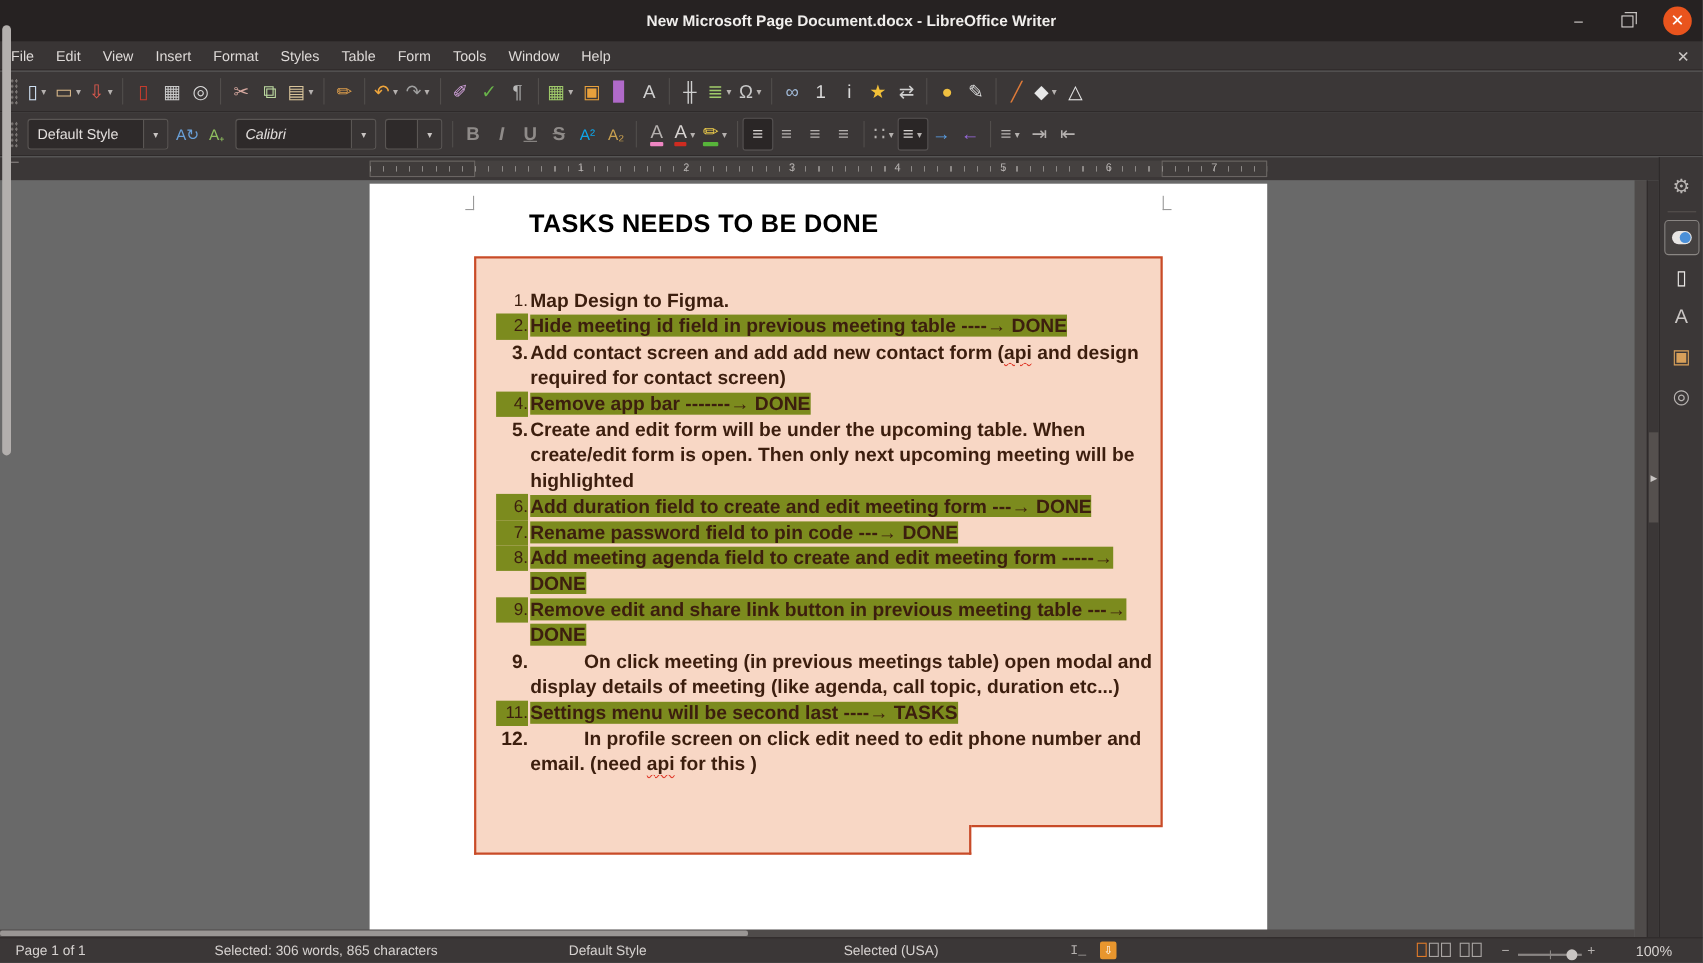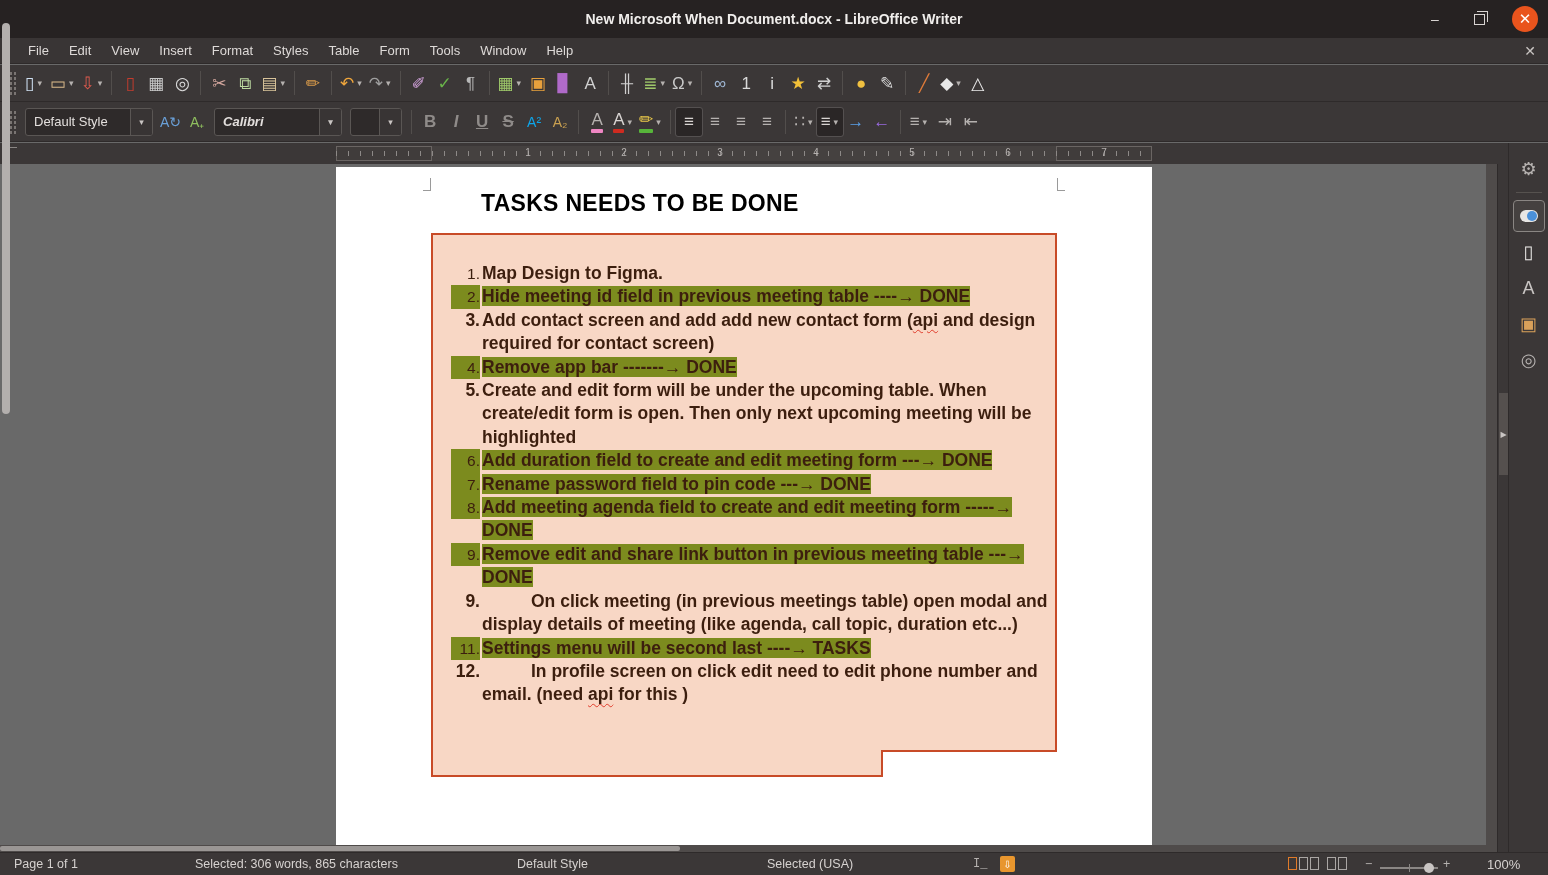--- a/index.html
+++ b/index.html
@@ -9,21 +9,21 @@
   
   .titlebar{position:absolute;left:0;top:0;width:100%;height:38px;background:#262222;display:flex;align-items:center;justify-content:center;}
   .title-text{color:#f0eeec;font-size:14px;font-weight:bold;}
   .win-controls{position:absolute;right:10px;top:0;height:38px;display:flex;align-items:center;gap:22px;}
   .wc{color:#d8d4d2;font-size:14px;width:22px;height:22px;display:flex;align-items:center;justify-content:center;cursor:default;}
   .wc-restore{width:11px;height:11px;border:1px solid #d8d4d2;position:relative;}
   .wc-restore::after{content:'';position:absolute;left:2px;top:-4px;width:10px;height:10px;border:1px solid #d8d4d2;border-bottom:none;border-left:none;}
   .wc-close{width:26px;height:26px;border-radius:50%;background:#e9541d;color:#fff;font-size:15px;display:flex;align-items:center;justify-content:center;}
 
   
-  .menubar{position:absolute;left:0;top:38px;width:100%;height:26px;background:#393535;display:flex;align-items:center;padding:0 18px;border-bottom:1px solid #2e2a2a;}
+  .menubar{position:absolute;left:0;top:38px;width:100%;height:26px;background:#393535;display:flex;align-items:center;padding:0 0;border-bottom:1px solid #2e2a2a;}
   .menu-item{color:#dedad8;font-size:13px;padding:3px 10px;cursor:default;}
   .menu-close{position:absolute;right:12px;color:#c9c5c3;font-size:14px;}
 
   
   .tb{position:absolute;left:0;width:100%;background:#3b3737;display:flex;align-items:center;border-bottom:1px solid #2e2a2a;}
   .tb1{top:65px;height:37px;padding:0 4px;}
   .tb2{top:102px;height:40px;padding:0 4px;}
   .grip{width:7px;height:24px;margin:0 5px;background-image:radial-gradient(#7a7573 1px,transparent 1.2px);background-size:4px 5px;}
   .tbtn{height:28px;min-width:26px;padding:0 3px;display:flex;align-items:center;justify-content:center;border-radius:2px;position:relative;}
   .tbtn.active{background:#2a2626;outline:1px solid #545050;}
@@ -102,21 +102,21 @@
   .zslider::before{content:'';position:absolute;left:50%;top:-3px;width:1px;height:8px;background:#8a8684;}
   .zthumb{position:absolute;left:44px;top:-4px;width:10px;height:10px;border-radius:50%;background:#c9c5c3;}
   .zoom-val{position:absolute;left:1487px;top:4px;font-size:13px;}
 </style>
 </head>
 <body>
 
 <div id="app">
 
   <div class="titlebar">
-    <span class="title-text">New Microsoft When Document.docx - LibreOffice Writer</span>
+    <span class="title-text">New Microsoft Page Document.docx - LibreOffice Writer</span>
     <div class="win-controls">
       <span class="wc">–</span>
       <span class="wc">
           <span class="wc-restore"></span>
         </span>
       <span class="wc wc-close">✕</span>
     </div>
   </div>
 
   <div class="menubar">
@@ -259,21 +259,21 @@
   <div class="combo" style="width: 128px;">
         <span class="combo-text">Default Style</span>
         <span class="combo-btn">▾</span>
       </div>
       <span class="tbtn">
         <span class="glyph small" style="color: rgb(106, 160, 216);">A↻</span>
       </span>
       <span class="tbtn">
         <span class="glyph small" style="color: rgb(143, 191, 95);">A₊</span>
       </span>
-      <div class="combo" style="width: 128px; font-weight: bold;">
+      <div class="combo" style="width: 128px;">
         <span class="combo-text italic">Calibri</span>
         <span class="combo-btn">▾</span>
       </div>
       <div class="combo" style="width: 52px;">
         <span class="combo-text"></span>
         <span class="combo-btn">▾</span>
       </div>
       <span class="tsep"></span>
       <span class="tbtn">
         <span class="glyph fmt" style="color: rgb(143, 139, 137);">B</span>

